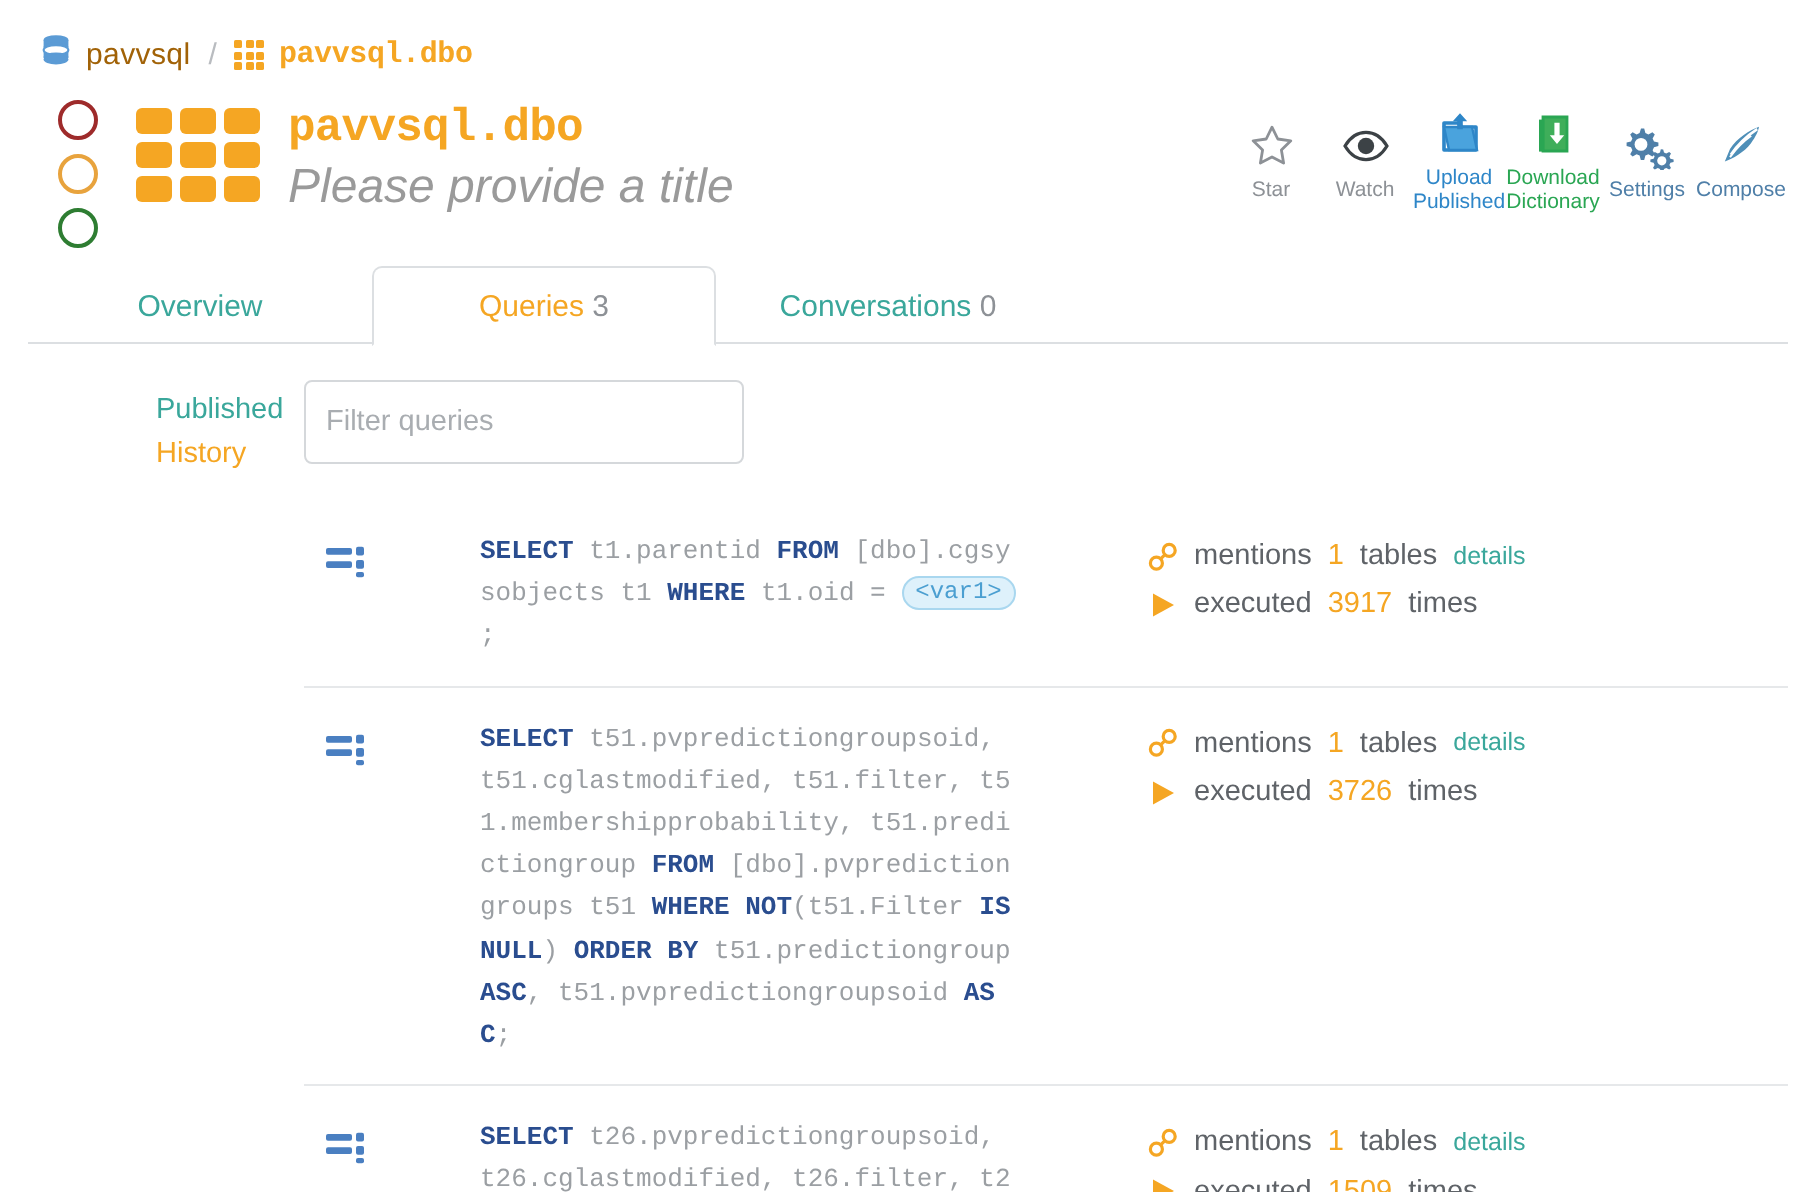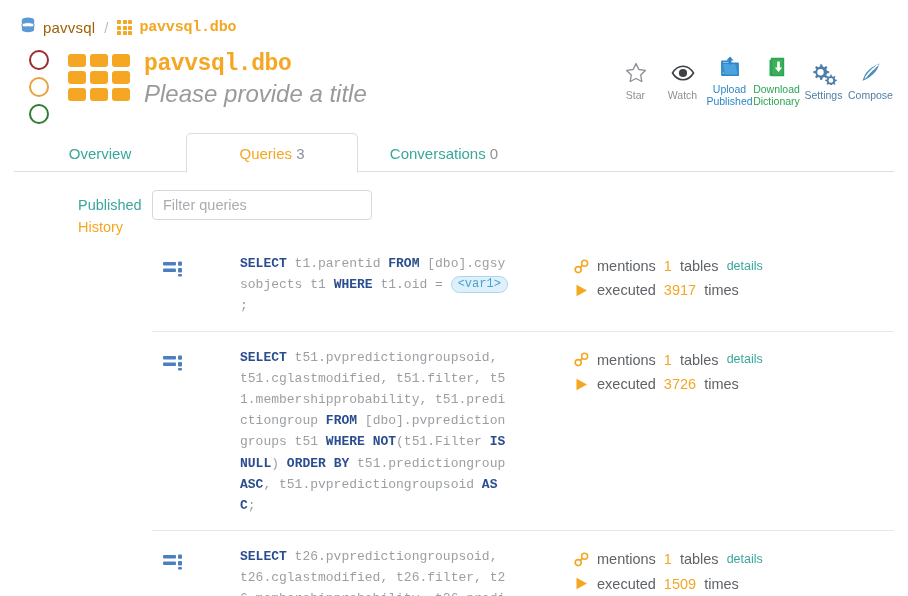--- a/index.html
+++ b/index.html
@@ -177,21 +177,21 @@
     line-height: 1.52;
     color: #3aa79b;
     cursor: pointer;
   }
   .side-item.active { color: #f5a623; }
 
   .content { flex: 1 1 auto; min-width: 0; padding-left: 8px; }
   .filter-row { padding-bottom: 18px; }
   .filter-input {
     width: 220px;
-    height: 30px;
+    height: 42px;
     padding: 4px 10px;
     font-size: 14.5px;
     color: #4d7c0f;
     border: 1px solid #d5d8db;
     border-radius: 4px;
     background: #fff;
     outline: none;
     font-family: "Liberation Sans", sans-serif;
   }
   .filter-input::placeholder { color: #a9adb1; }

